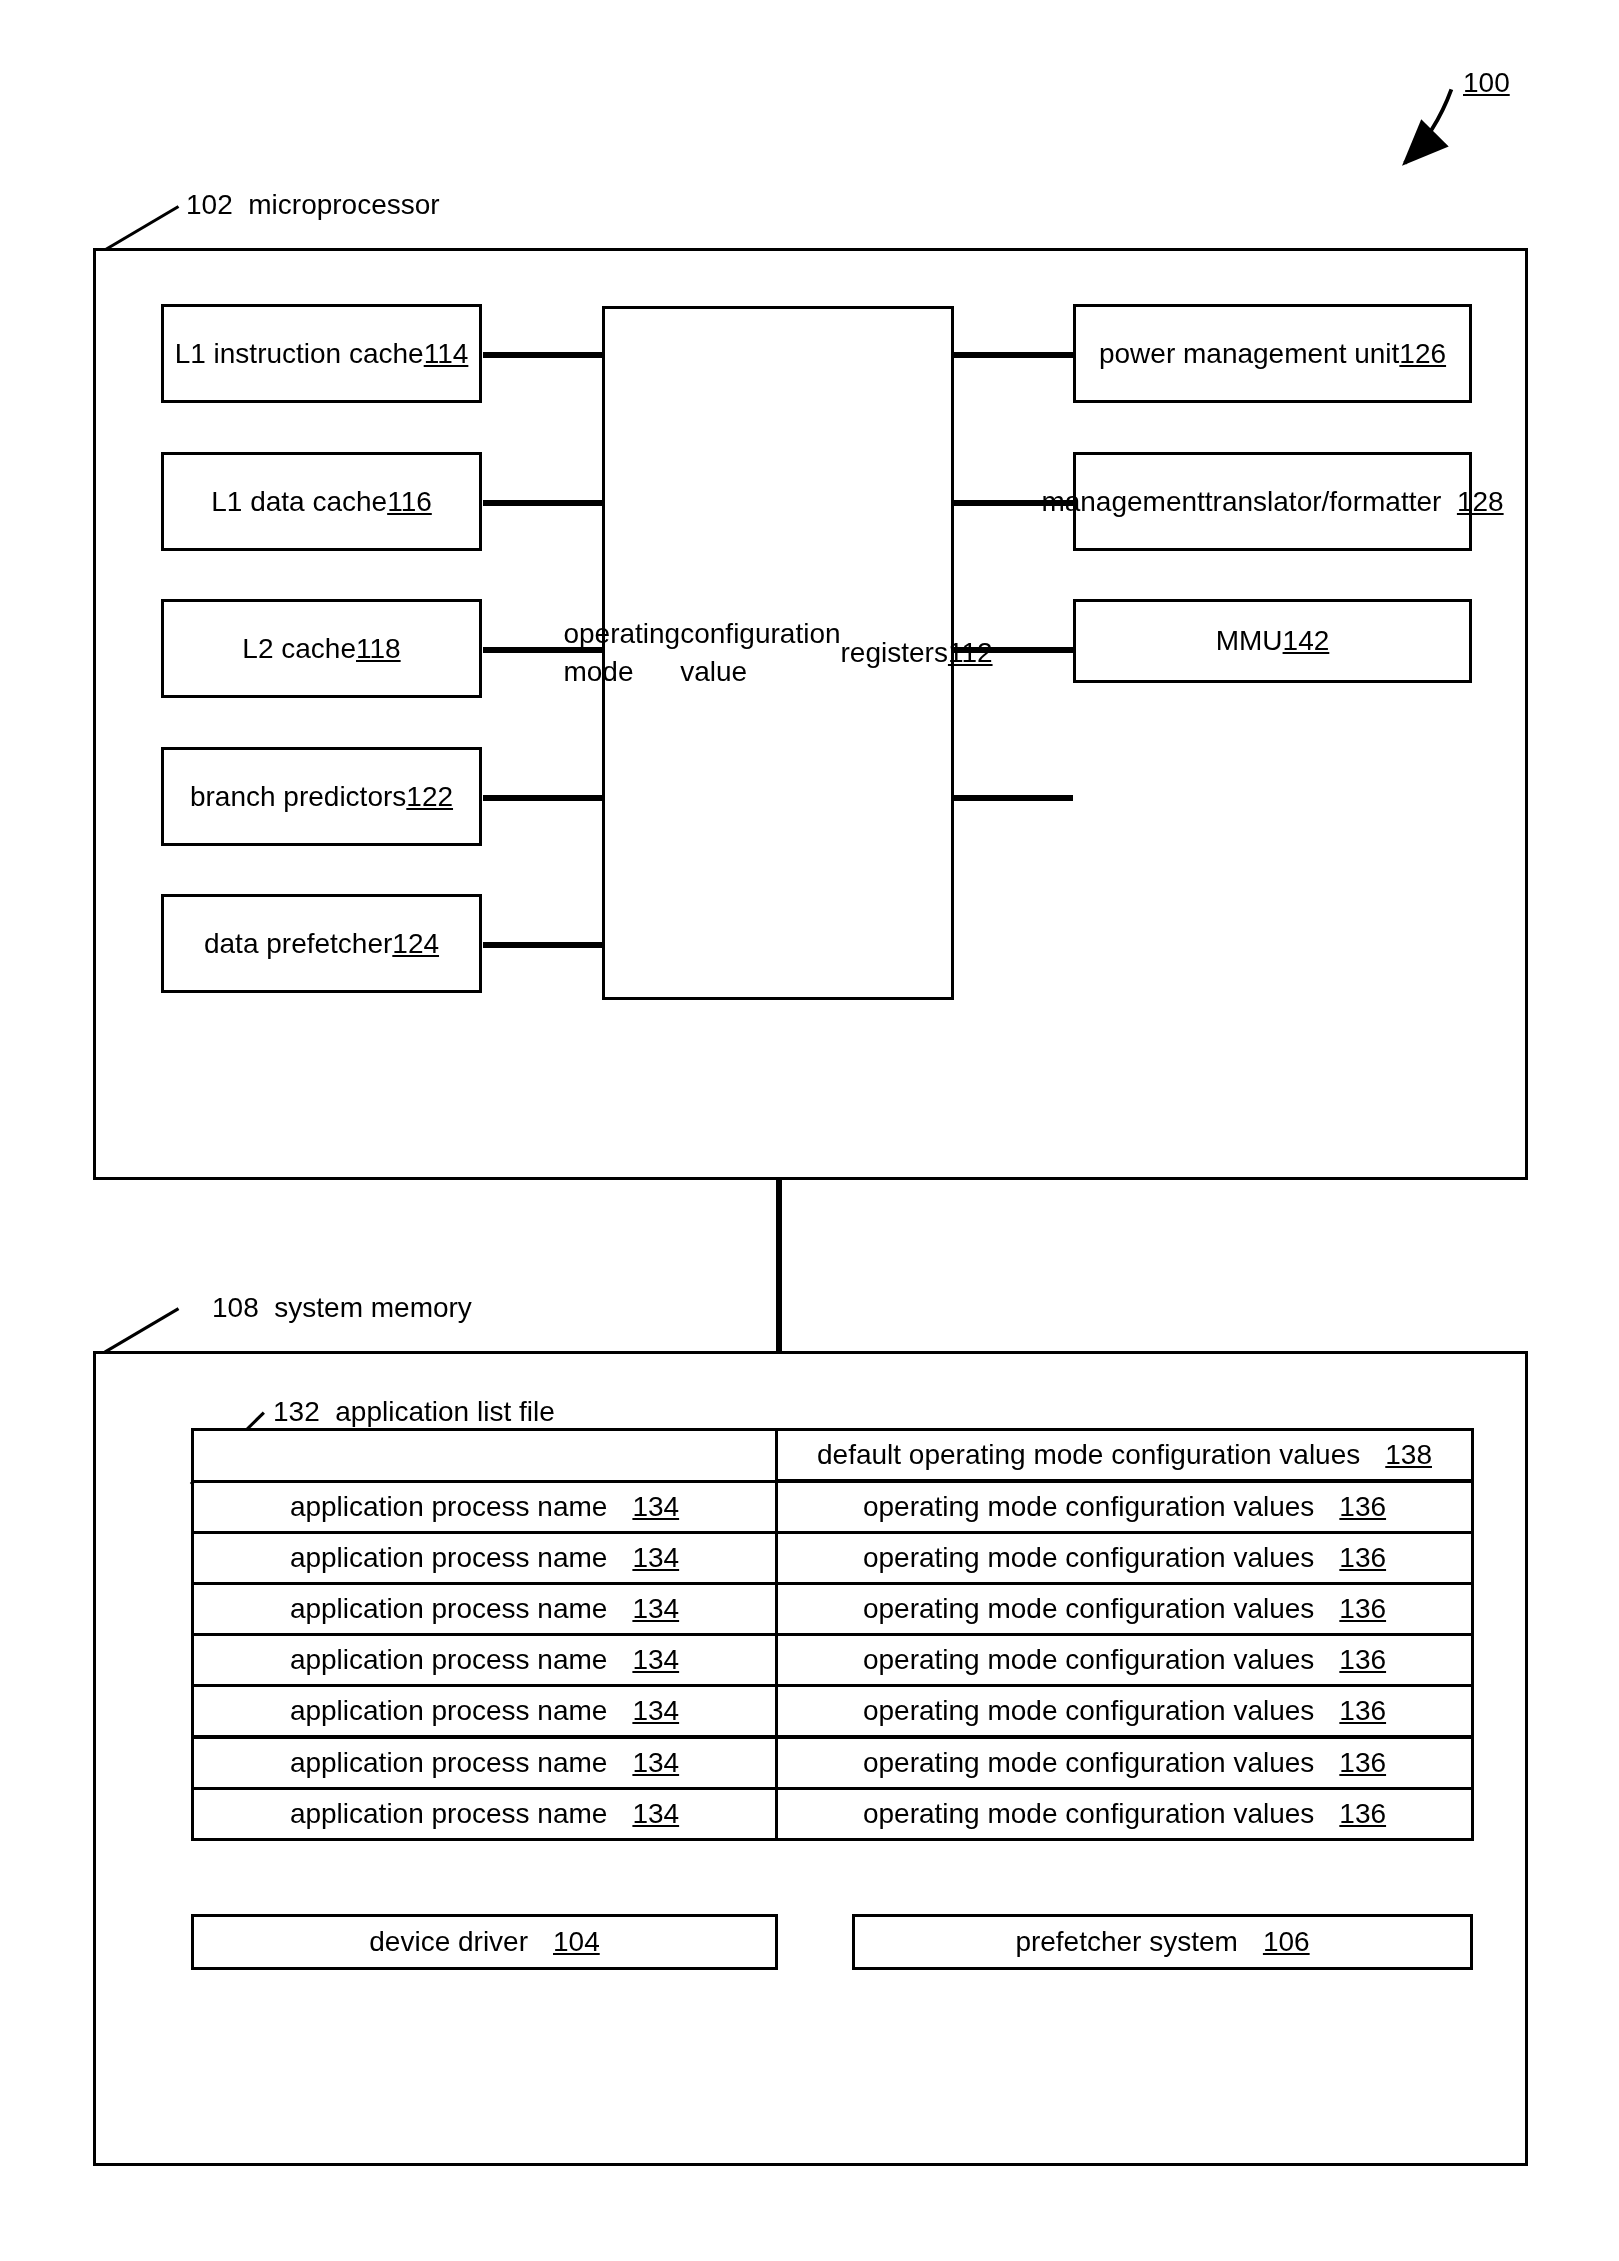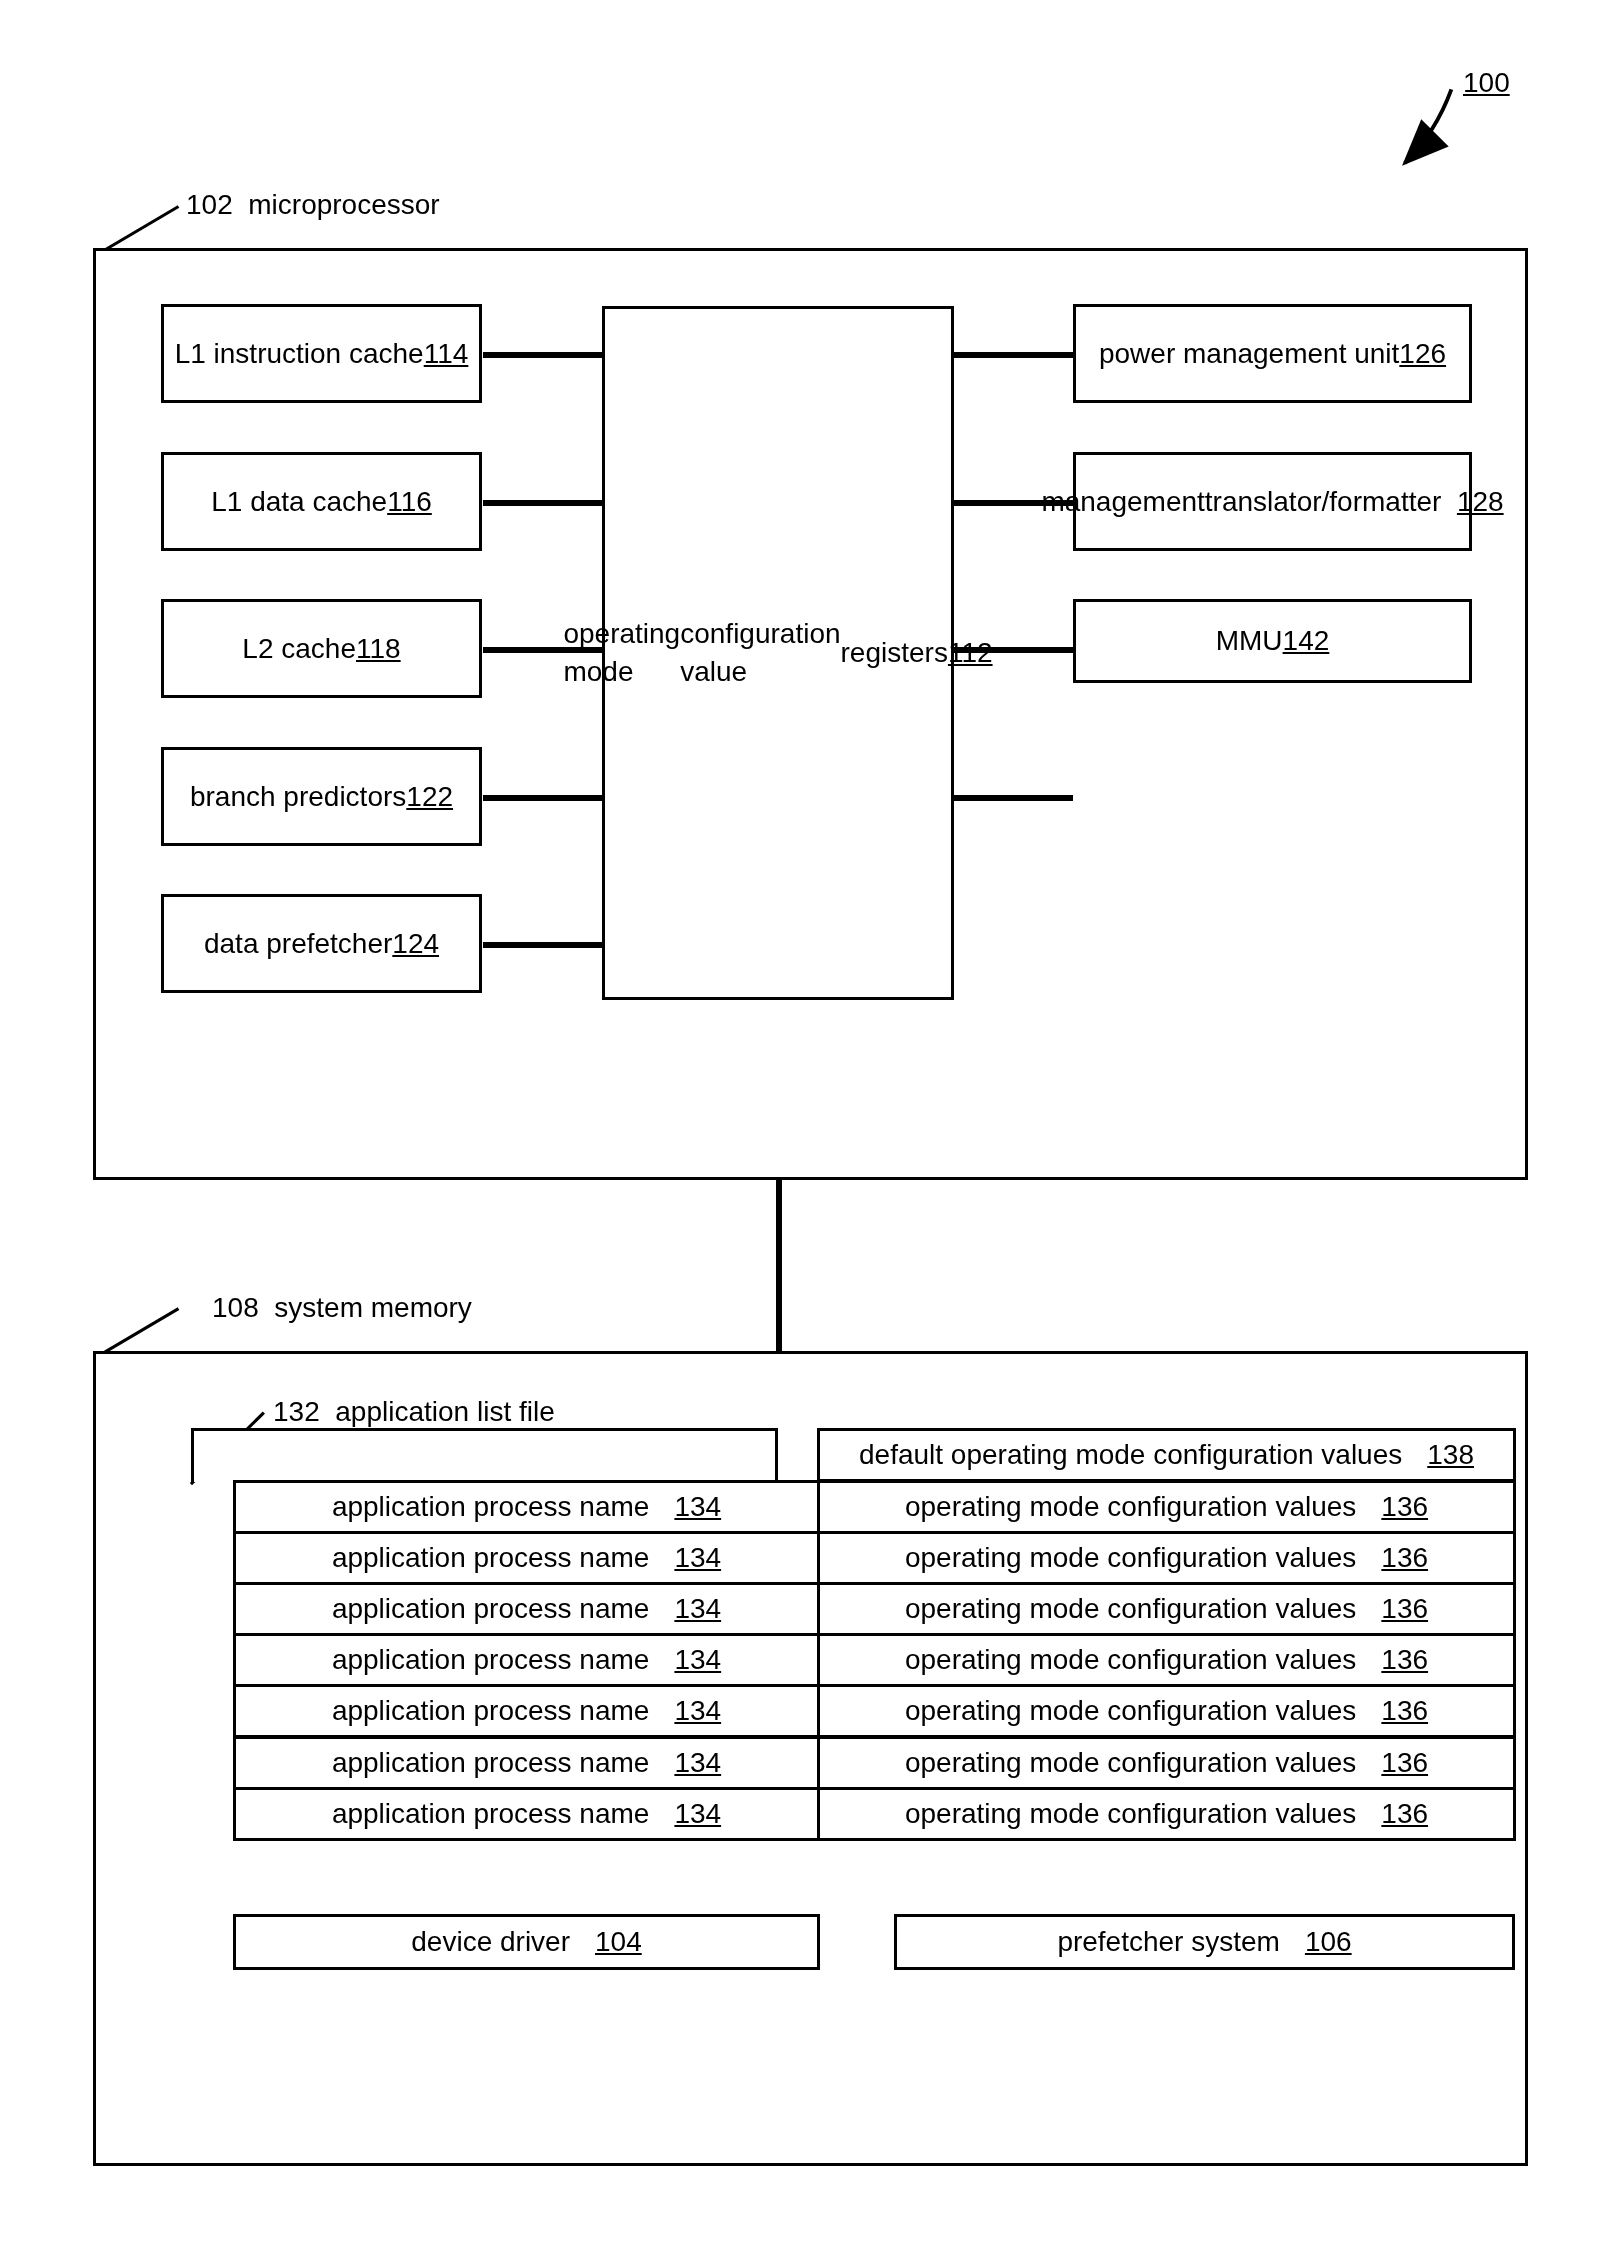--- a/index.html
+++ b/index.html
@@ -3,21 +3,21 @@
 <meta charset="utf-8">
 <style>
 * { margin:0; padding:0; box-sizing:border-box; }
 body { font-family:Arial,Helvetica,sans-serif; background:#fff; color:#000; }
 .canvas { position:relative; width:1619px; height:2261px; }
 .box { position:absolute; border:3.1px solid #000; background:#fff; }
 .block { position:absolute; border:3.1px solid #000; background:#fff; display:flex; flex-direction:row; align-items:center; justify-content:center; font-size:28px; line-height:1.35; }
 .block .ref { text-decoration:underline; }
 .label { position:absolute; font-size:28px; white-space:nowrap; }
 .label .ref { text-decoration:underline; }
-.cell { position:absolute; border:3.1px solid #000; display:flex; align-items:center; justify-content:center; font-size:28px; gap:25px;margin-left:42px; }
+.cell { position:absolute; border:3.1px solid #000; display:flex; align-items:center; justify-content:center; font-size:28px; gap:25px; }
 .cell .ref { text-decoration:underline; }
 .conn { position:absolute; background:#000; }
 svg.leader { position:absolute; top:0; left:0; overflow:visible; }
 </style>
 </head>
 <body>
 
 <div class="canvas">
 
   <svg class="leader" width="1619" height="2261" viewBox="0 0 2086 2913">

